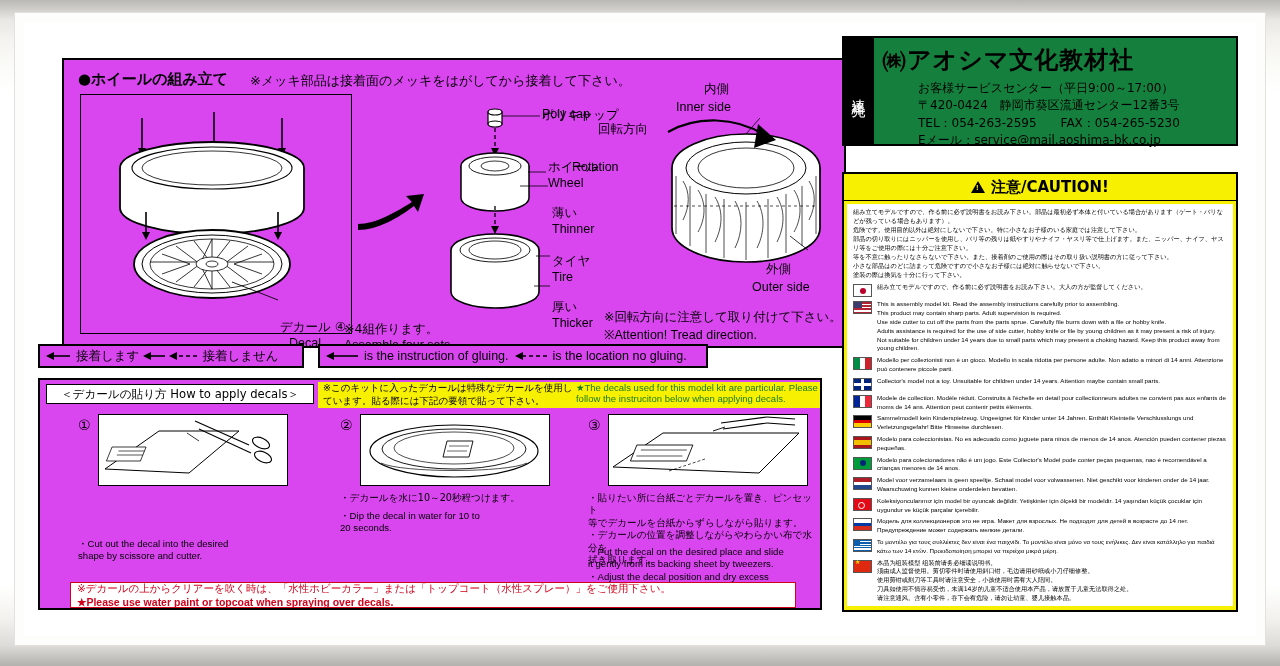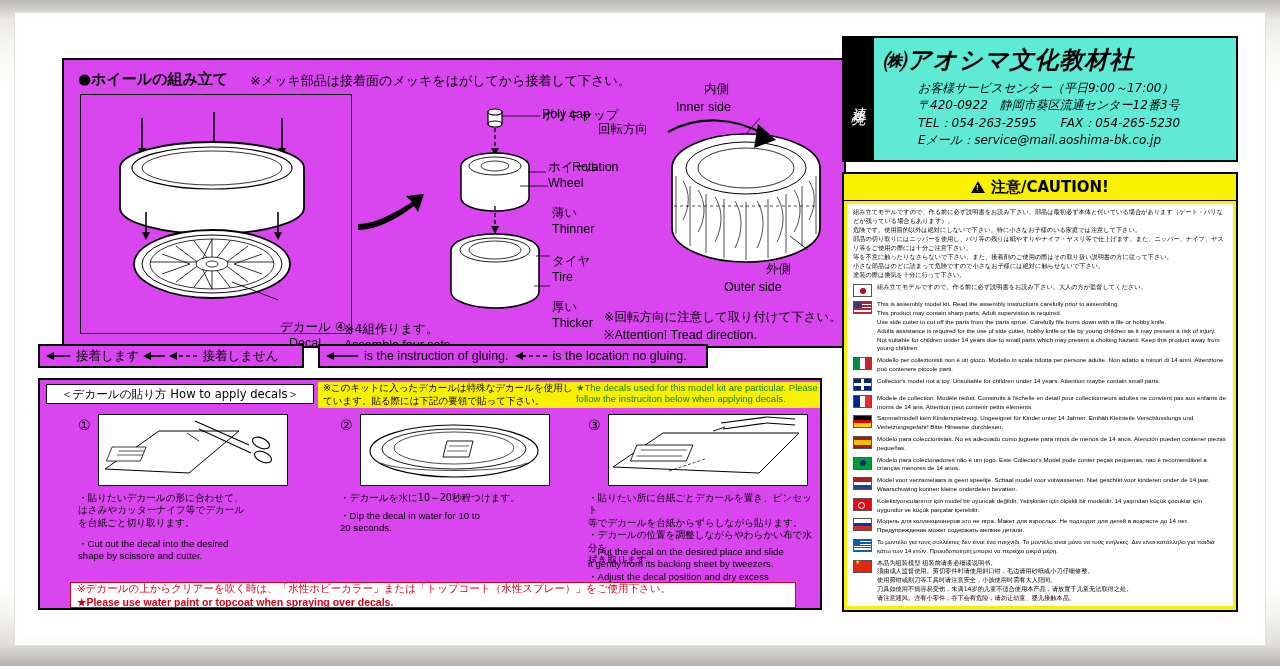--- a/index.html
+++ b/index.html
@@ -238,21 +238,21 @@
         </g>
       </svg>
 
       <div class="txtc jp label-jp" style="left:640px;top:22px;">内側</div>
       <div class="txtc label-en" style="left:612px;top:40px;">Inner side</div>
 
       <div class="txtc jp label-jp" style="left:534px;top:62px;">回転方向</div>
       <div class="txtc label-en" style="left:508px;top:80px;margin-top:20px;">Rotation</div>
 
       <div class="txtc jp label-jp" style="left:702px;top:202px;">外側</div>
-      <div class="txtc label-en" style="left:660px;top:220px;">Outer side</div>
+      <div class="txtc label-en" style="left:688px;top:220px;">Outer side</div>
 
       <div class="txtc jp label-jp" style="left:540px;top:250px;font-size:12.5px;">※回転方向に注意して取り付けて下さい。</div>
       <div class="txtc label-en" style="left:540px;top:268px;font-size:12.5px;">※Attention! Tread direction.</div>
     </div>
 
     <div class="rt frame" id="legend-left" style="left:14px;top:322px;width:266px;height:24px;display:flex;align-items:center;">
       <svg width="26" height="10" viewBox="0 0 26 10" style="margin-left:6px;">
         <path d="M24 5 L6 5" stroke="#000" stroke-width="1.6"></path>
           <path d="M8 1 L0 5 L8 9 Z" fill="#000"></path>
       </svg>
@@ -305,23 +305,20 @@
           </g>
           <g stroke="#000" stroke-width="1.1" fill="#fff">
             <path d="M96 6 L150 30"></path>
               <path d="M100 14 L152 38"></path>
             <ellipse cx="162" cy="28" rx="9" ry="5" transform="rotate(24 162 28)"></ellipse>
             <ellipse cx="164" cy="42" rx="9" ry="5" transform="rotate(24 164 42)"></ellipse>
           </g>
           <path d="M88 18 L100 26" stroke="#000" stroke-width="0.8"></path>
         </svg>
       </div>
-      <div class="rt jp step-text" style="left:38px;top:112px;width:216px;white-space:pre-line;">・貼りたいデカールの形に合わせて、
-はさみやカッターナイフ等でデカール
-を台紙ごと切り取ります。</div>
       <div class="rt step-text-en" style="left:38px;top:158px;width:216px;white-space:pre-line;">・Cut out the decal into the desired
   shape by scissore and cutter.</div>
 
       <div class="rt" style="left:300px;top:36px;width:18px;height:18px;">
         <span class="jp" style="font-size:14px;">②</span>
       </div>
       <div class="rt step-box" style="left:320px;top:34px;width:190px;height:72px;">
         <svg width="186" height="68" viewBox="0 0 186 68">
           <ellipse cx="93" cy="36" rx="84" ry="26" fill="#fff" stroke="#000" stroke-width="1.2"></ellipse>
           <ellipse cx="93" cy="34" rx="72" ry="20" fill="#fff" stroke="#000" stroke-width="0.9"></ellipse>
@@ -367,28 +364,28 @@
   it gently from its backing sheet by tweezers.
 ・Adjust the decal position and dry excess
   water with a soft cloth.</div>
 
       <div class="rt" style="left:30px;top:202px;width:726px;height:26px;border:1.4px solid #d0021b;background:#fff;display:flex;flex-direction:column;justify-content:center;padding-left:6px;">
         <span class="jp warn-jp">※デカールの上からクリアーを吹く時は、「水性ホビーカラー」または「トップコート（水性スプレー）」をご使用下さい。</span>
         <span class="warn-en">★Please use water paint or topcoat when spraying over decals.</span>
       </div>
     </div>
 
-    <div class="rt" id="company" style="left:818px;top:14px;width:396px;height:126px;border:2.5px solid #000;background:#5eead4;font-style:italic;">
+    <div class="rt" id="company" style="left:818px;top:14px;width:396px;height:110px;border:2.5px solid #000;background:#15803d;">
       <div id="company-tab">
         <span class="jp">連絡先</span>
       </div>
       <div style="margin-left:34px;padding:6px 8px 0 4px;">
         <div class="jp" id="company-name">㈱アオシマ文化教材社</div>
         <div class="jp co-line" style="margin-top:4px;">お客様サービスセンター（平日9:00～17:00）</div>
-        <div class="jp co-line">〒420-0922　静岡市葵区流通センター12番3号</div>
+        <div class="jp co-line">〒420-0424　静岡市葵区流通センター12番3号</div>
         <div class="jp co-line">TEL：054-263-2595　　FAX：054-265-5230</div>
         <div class="jp co-line">Eメール：service@mail.aoshima-bk.co.jp</div>
       </div>
     </div>
 
     <div class="rt" id="caution" style="left:818px;top:150px;width:396px;height:440px;border:2.5px solid #000;background:#f7f000;">
       <div id="caution-title">
         <span class="warn-tri"></span>
         <span class="jp">注意/CAUTION!</span>
       </div>

